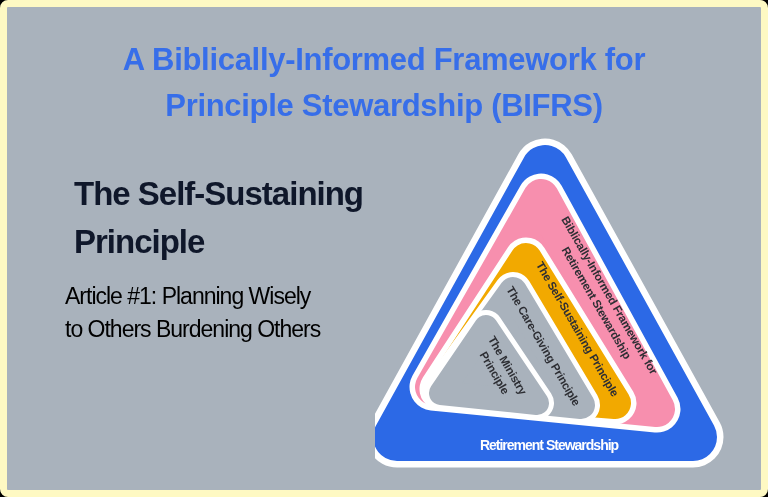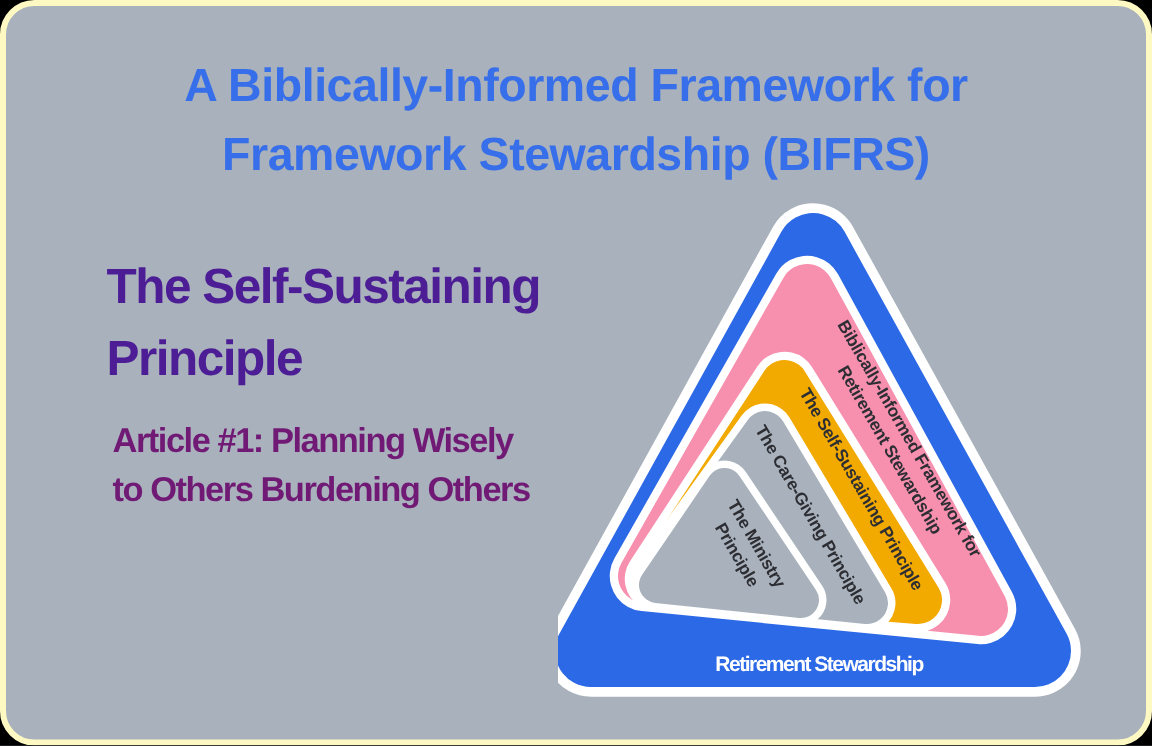--- a/index.html
+++ b/index.html
@@ -1,39 +1,39 @@
 <!DOCTYPE html>
 <html><head>
 <meta charset="utf-8">
 <style>
   html,body{margin:0;padding:0;background:#000;}
   .canvas{position:relative;width:768px;height:497px;background:#000;overflow:hidden;
           font-family:"Liberation Sans",sans-serif;}
-  .frame{position:absolute;inset:0;background:#A9B2BC;border:4px solid #fef9c3;
-         border-radius:23px;box-sizing:border-box;}
+  .frame{position:absolute;inset:0;background:#A9B2BC;border:7px solid #fef9c3;
+         border-radius:8px;box-sizing:border-box;}
   .title{position:absolute;left:0;right:0;top:30px;margin:0;text-align:center;
          font-size:31px;line-height:46px;font-weight:700;letter-spacing:-0.3px;
          color:#376EE9;}
   .subtitle{position:absolute;left:67px;top:163px;margin:0;
          font-size:33px;line-height:48px;font-weight:700;letter-spacing:-1px;
-         color:#4c1d95;}
-  .article{position:absolute;left:71px;top:273px;margin:0;
-         font-size:23px;line-height:33px;font-weight:700;letter-spacing:-1px;
-         color:#701a75;}
+         color:#0f172a;}
+  .article{position:absolute;left:58px;top:273px;margin:0;
+         font-size:23px;line-height:33px;font-weight:400;letter-spacing:-1px;
+         color:#000000;}
   .diagram{position:absolute;left:368px;top:128px;width:400px;height:365px;}
   .band-label{font-weight:700;font-size:11.5px;letter-spacing:-0.2px;fill:#2D2E33;}
   .base-label{font-weight:700;font-size:14px;letter-spacing:-1px;fill:#FFFFFF;}
 </style>
 </head>
 <body>
 
 <div class="canvas">
   <div class="frame">
 
-    <h1 class="title"><span>A Biblically-Informed Framework for</span><br><span>Framework Stewardship (BIFRS)</span></h1>
+    <h1 class="title"><span>A Biblically-Informed Framework for</span><br><span>Principle Stewardship (BIFRS)</span></h1>
 
     <h2 class="subtitle"><span>The Self-Sustaining</span><br><span>Principle</span></h2>
 
     <h3 class="article"><span>Article #1: Planning Wisely</span><br><span>to Others Burdening Others</span></h3>
 
     <svg class="diagram" viewBox="0 0 400 365">
 
       <path id="p-blue-under" d="M170 34 L22 302 L318 302 Z" stroke-linejoin="round" fill="#FFFFFF" stroke="#FFFFFF" stroke-width="61"></path>
       <path id="p-blue" d="M170 34 L22 302 L318 302 Z" stroke-linejoin="round" fill="#2C69E6" stroke="#2C69E6" stroke-width="48"></path>
 

